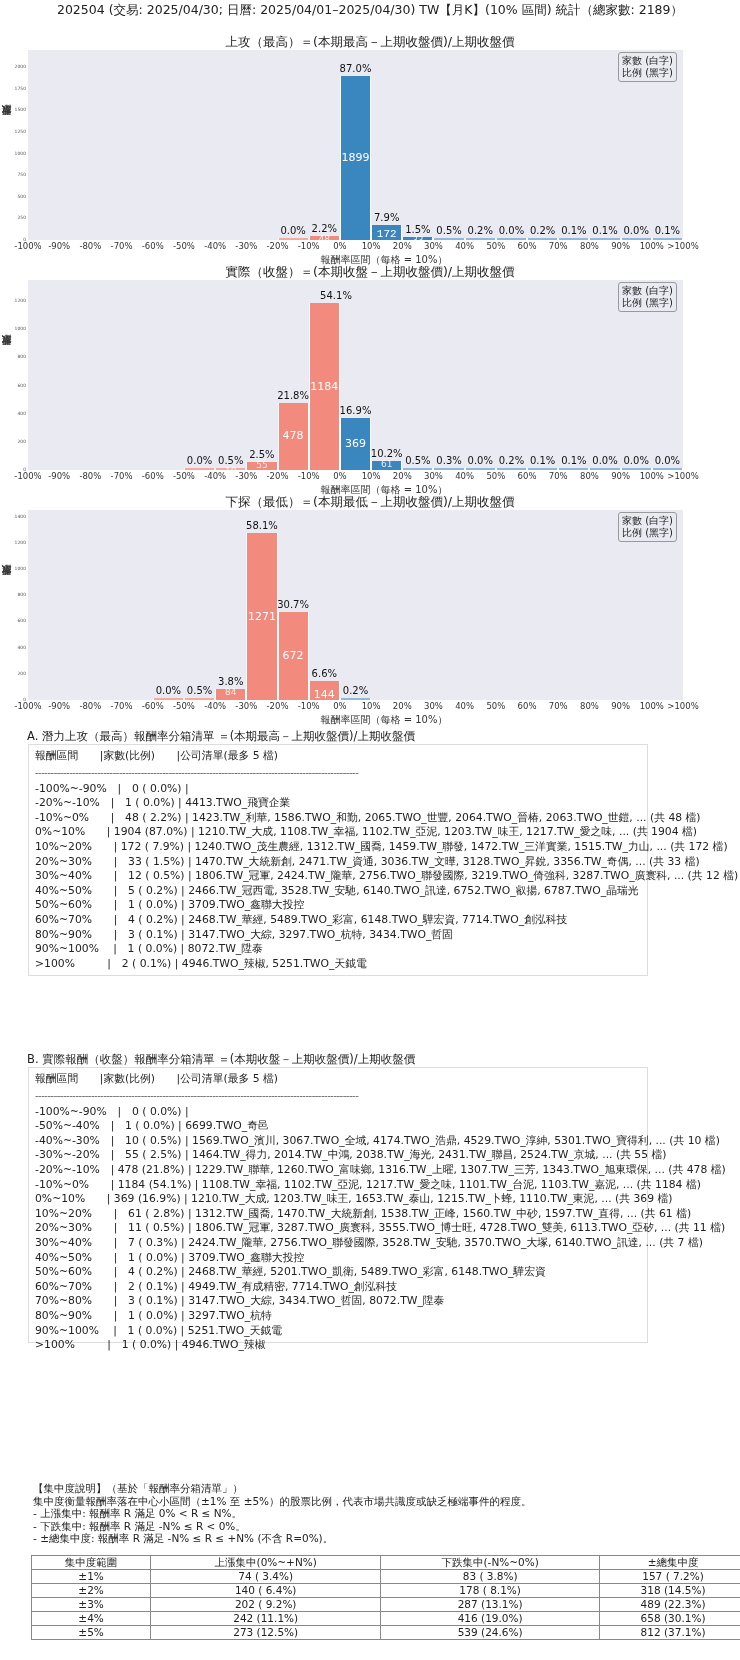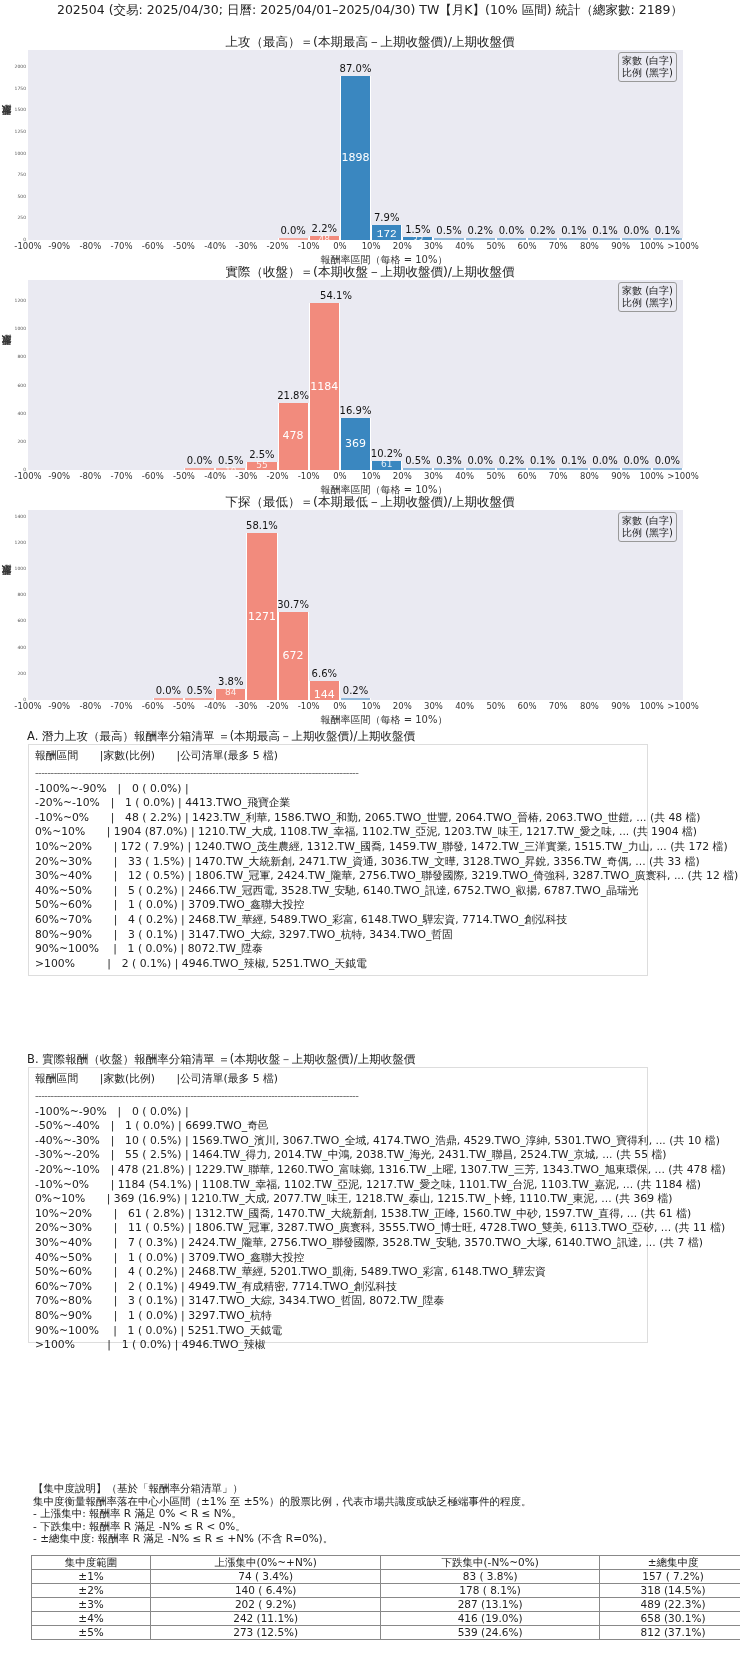--- a/index.html
+++ b/index.html
@@ -41,21 +41,21 @@
         <div>家數 (白字)</div>
         <div>比例 (黑字)</div>
       </div>
       <div class="bar tiny-neg" style="left: 249.524px; width: 31.1905px; height: 2px;"></div>
       <div class="pct-lbl" style="left: 265.119px; bottom: 4px;">0.0%</div>
       <div class="bar neg" style="left: 280.714px; width: 31.1905px; height: 4.14545px;">
         <div class="count-lbl" style="top: -2px; font-size: 9px; opacity: 0.85;">48</div>
       </div>
       <div class="pct-lbl" style="left: 296.31px; bottom: 6.14545px;">2.2%</div>
       <div class="bar pos" style="left: 311.905px; width: 31.1905px; height: 164.436px;">
-        <div class="count-lbl" style="top: 75.2182px;">1898</div>
+        <div class="count-lbl" style="top: 75.2182px;">1899</div>
       </div>
       <div class="pct-lbl" style="left: 327.5px; bottom: 166.436px;">87.0%</div>
       <div class="bar pos" style="left: 343.095px; width: 31.1905px; height: 15px; font-family: Liberation Mono, monospace;">
         <div class="count-lbl" style="top: 2.85455px;">172</div>
       </div>
       <div class="pct-lbl" style="left: 358.69px; bottom: 16.8545px;">7.9%</div>
       <div class="bar pos" style="left: 374.286px; width: 31.1905px; height: 2.85px;">
         <div class="count-lbl" style="top: -2px; font-size: 9px; opacity: 0.85;">33</div>
       </div>
       <div class="pct-lbl" style="left: 389.881px; bottom: 4.85px;">1.5%</div>
@@ -283,21 +283,21 @@
 <div class="listbox" style="top:1067px;height:276px;">
   <div class="row">報酬區間　　|家數(比例)　　|公司清單(最多 5 檔)</div>
   <div class="sep">--------------------------------------------------------------------------------------------------------</div>
   <div>
       <div class="row">-100%~-90%　|　0 ( 0.0%) |</div>
       <div class="row">-50%~-40%　|　1 ( 0.0%) | 6699.TWO_奇邑</div>
       <div class="row">-40%~-30%　|　10 ( 0.5%) | 1569.TWO_濱川, 3067.TWO_全域, 4174.TWO_浩鼎, 4529.TWO_淳紳, 5301.TWO_寶得利, ... (共 10 檔)</div>
       <div class="row">-30%~-20%　|　55 ( 2.5%) | 1464.TW_得力, 2014.TW_中鴻, 2038.TW_海光, 2431.TW_聯昌, 2524.TW_京城, ... (共 55 檔)</div>
       <div class="row">-20%~-10%　| 478 (21.8%) | 1229.TW_聯華, 1260.TWO_富味鄉, 1316.TW_上曜, 1307.TW_三芳, 1343.TWO_旭東環保, ... (共 478 檔)</div>
       <div class="row">-10%~0%　　| 1184 (54.1%) | 1108.TW_幸福, 1102.TW_亞泥, 1217.TW_愛之味, 1101.TW_台泥, 1103.TW_嘉泥, ... (共 1184 檔)</div>
-      <div class="row">0%~10%　　| 369 (16.9%) | 1210.TW_大成, 2077.TW_味王, 1218.TW_泰山, 1215.TW_卜蜂, 1110.TW_東泥, ... (共 369 檔)</div>
+      <div class="row">0%~10%　　| 369 (16.9%) | 1210.TW_大成, 1203.TW_味王, 1653.TW_泰山, 1215.TW_卜蜂, 1110.TW_東泥, ... (共 369 檔)</div>
       <div class="row">10%~20%　　|　61 ( 2.8%) | 1312.TW_國喬, 1470.TW_大統新創, 1538.TW_正峰, 1560.TW_中砂, 1597.TW_直得, ... (共 61 檔)</div>
       <div class="row">20%~30%　　|　11 ( 0.5%) | 1806.TW_冠軍, 3287.TWO_廣寰科, 3555.TWO_博士旺, 4728.TWO_雙美, 6113.TWO_亞矽, ... (共 11 檔)</div>
       <div class="row">30%~40%　　|　7 ( 0.3%) | 2424.TW_隴華, 2756.TWO_聯發國際, 3528.TW_安馳, 3570.TWO_大塚, 6140.TWO_訊達, ... (共 7 檔)</div>
       <div class="row">40%~50%　　|　1 ( 0.0%) | 3709.TWO_鑫聯大投控</div>
       <div class="row">50%~60%　　|　4 ( 0.2%) | 2468.TW_華經, 5201.TWO_凱衛, 5489.TWO_彩富, 6148.TWO_驊宏資</div>
       <div class="row">60%~70%　　|　2 ( 0.1%) | 4949.TW_有成精密, 7714.TWO_創泓科技</div>
       <div class="row">70%~80%　　|　3 ( 0.1%) | 3147.TWO_大綜, 3434.TWO_哲固, 8072.TW_陞泰</div>
       <div class="row">80%~90%　　|　1 ( 0.0%) | 3297.TWO_杭特</div>
       <div class="row">90%~100%　 |　1 ( 0.0%) | 5251.TWO_天鉞電</div>
       <div class="row">&gt;100%　　　|　1 ( 0.0%) | 4946.TWO_辣椒</div>

